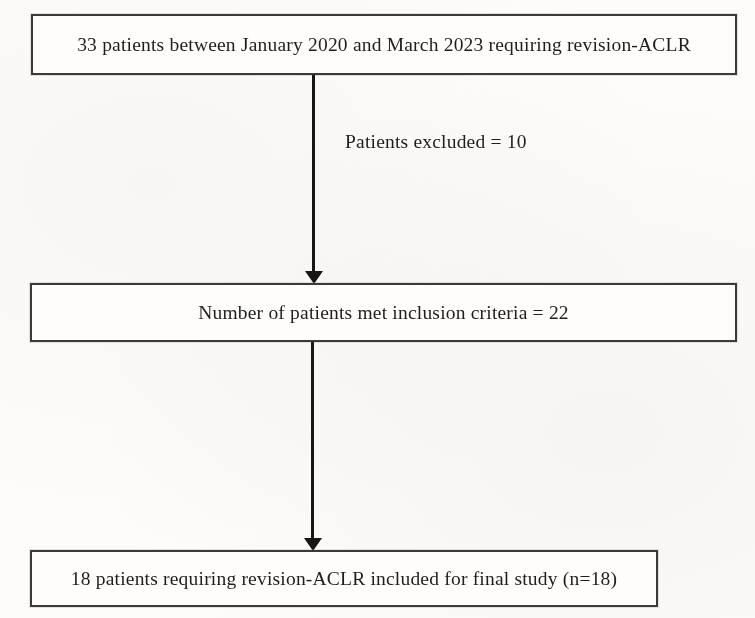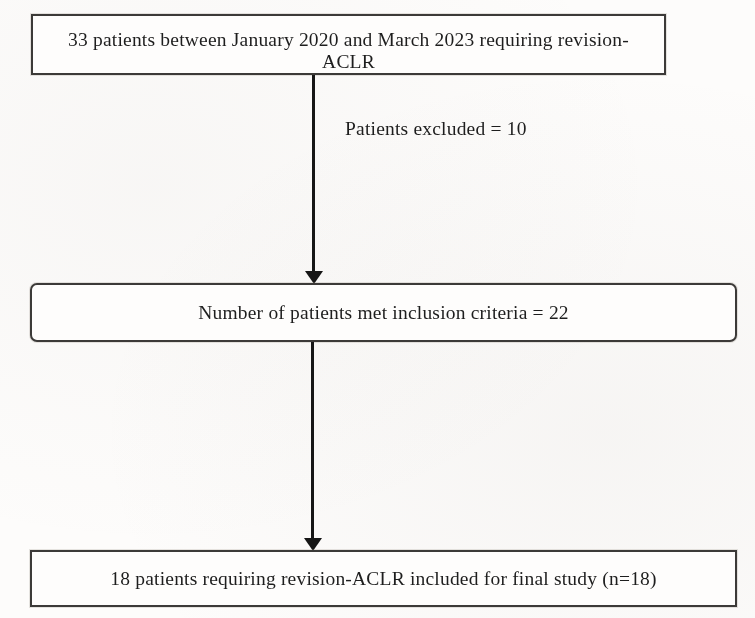--- a/index.html
+++ b/index.html
@@ -33,23 +33,23 @@
     background: #fefdfc;
     display: flex;
     align-items: center;
     justify-content: center;
     text-align: center;
     font-size: 19.5px;
     letter-spacing: 0.2px;
     padding: 0 12px;
     box-sizing: border-box;
   }
-  #box-initial   { left: 31px;  top: 14px;  width: 635px; height: 61px; align-items: flex-end; }
-  #box-inclusion { left: 30px;  top: 283px; width: 707px; height: 59px; border-radius: 7px; }
-  #box-final     { left: 30px;  top: 550px; width: 707px; height: 57px; }
+  #box-initial   { left: 31px;  top: 14px;  width: 706px; height: 61px; }
+  #box-inclusion { left: 30px;  top: 283px; width: 707px; height: 59px; }
+  #box-final     { left: 30px;  top: 550px; width: 628px; height: 57px; }
 
   .arrow-line {
     position: absolute;
     width: 3px;
     background: #161616;
   }
   #arrow-line-1 { left: 312px; top: 75px;  height: 199px; }
   #arrow-line-2 { left: 311px; top: 342px; height: 199px; }
 
   .arrow-head {
@@ -62,21 +62,21 @@
   }
   #arrow-head-1 { left: 305px; top: 271px; }
   #arrow-head-2 { left: 304px; top: 538px; }
 
   .annotation {
     position: absolute;
     font-size: 19.5px;
     letter-spacing: 0.2px;
     white-space: nowrap;
   }
-  #annotation-excluded { left: 345px; top: 118px; }
+  #annotation-excluded { left: 345px; top: 131px; }
   #annotation-refused  { left: 345px; top: 204px; }
   #annotation-followup { left: 339px; top: 492px; }
 </style>
 </head>
 <body>
 
 <div class="canvas">
 
   <div class="flow-box" id="box-initial">
     <span>33 patients between January 2020 and March 2023 requiring revision-ACLR</span>

